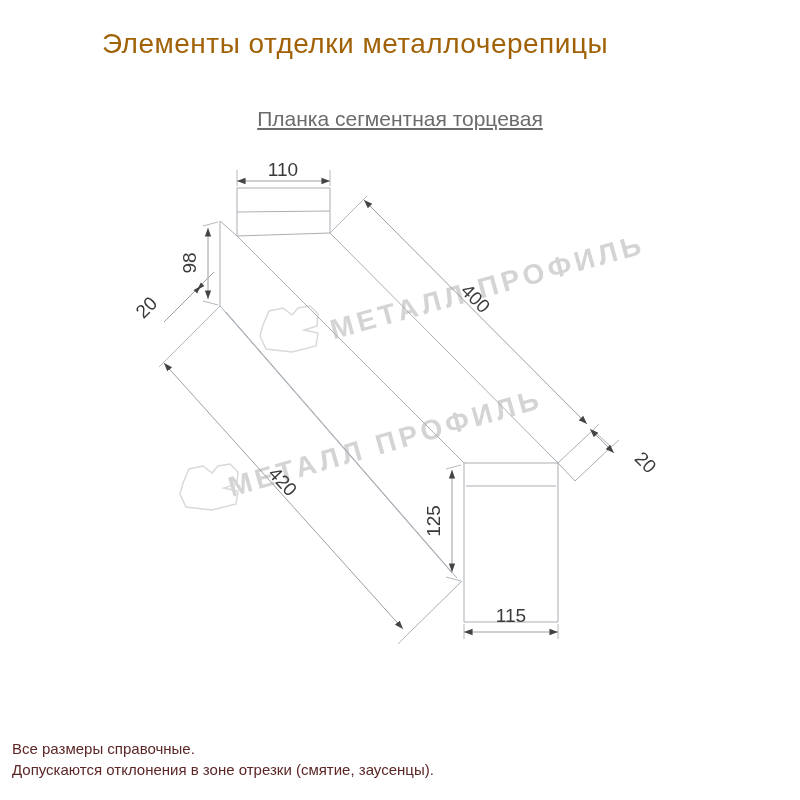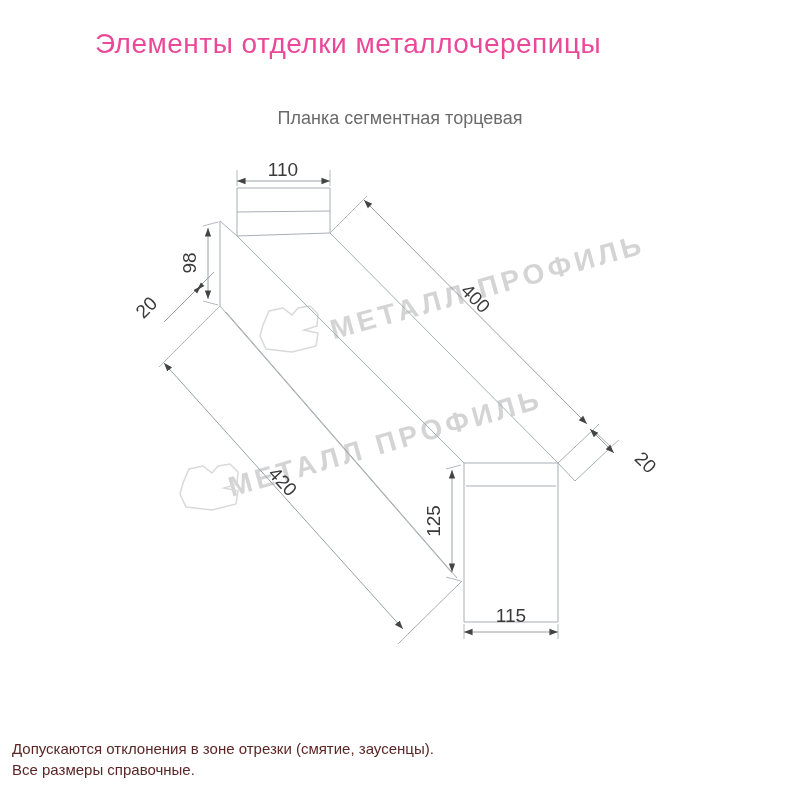--- a/index.html
+++ b/index.html
@@ -2,25 +2,25 @@
 <html><head>
 <meta charset="utf-8">
 <style>
   html,body{margin:0;padding:0;}
   body{
     width:800px;height:800px;position:relative;background:#ffffff;
     font-family:"Liberation Sans", sans-serif;overflow:hidden;
   }
   .page-title{
     position:absolute;top:28px;left:0;width:696px;text-align:center;
-    font-size:28px;font-weight:400;color:#ec4899;letter-spacing:0.5px;
+    font-size:28px;font-weight:400;color:#a16207;letter-spacing:0.5px;padding-left:7px;
   }
   .subtitle{
     position:absolute;top:106px;left:0;width:800px;text-align:center;
-    font-size:18px;line-height:25px;color:#6b6b6b;
+    font-size:21px;line-height:25px;color:#6b6b6b;text-decoration:underline;
   }
   .drawing-svg{position:absolute;top:0;left:0;}
   .footer{
     position:absolute;left:12px;top:738px;width:760px;
     font-size:15px;line-height:21px;color:#5c2626;
   }
   .geoline{stroke:#a9aeb4;stroke-width:1;fill:none;}
   .dimline{stroke:#9aa0a6;stroke-width:1;fill:none;}
   .extline{stroke:#b4b9bf;stroke-width:1;fill:none;}
   .dimtext{fill:#3a3a3a;font-size:19px;font-family:"Liberation Sans",sans-serif;}
@@ -120,15 +120,15 @@
     <text class="dimtext" x="440" y="521" text-anchor="middle" transform="rotate(-90 440 521)">125</text>
 
     <path class="extline" d="M464,624 V639"></path>
     <path class="extline" d="M558,624 V639"></path>
     <path class="dimline" d="M464,632 H558" marker-start="url(#arr)" marker-end="url(#arr)"></path>
     <text class="dimtext" x="511" y="622" text-anchor="middle">115</text>
   </g>
 </svg>
 
 <div class="footer">
+  <div>Все размеры справочные.</div>
   <div>Допускаются отклонения в зоне отрезки (смятие, заусенцы).</div>
-  <div>Все размеры справочные.</div>
 </div>
 
 </body></html>

